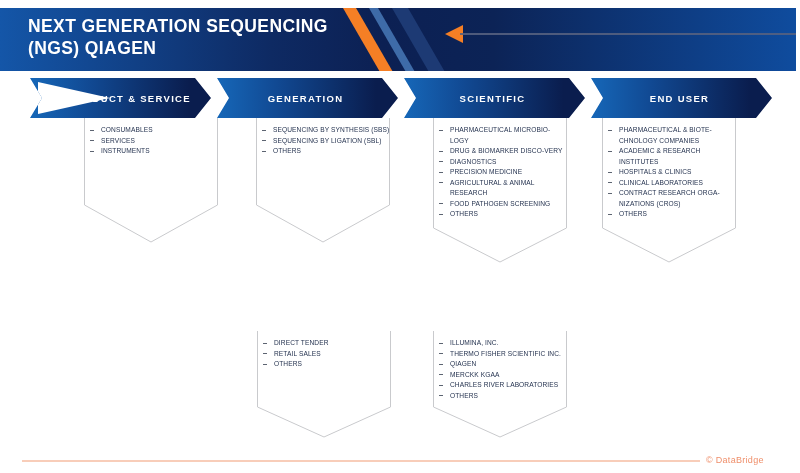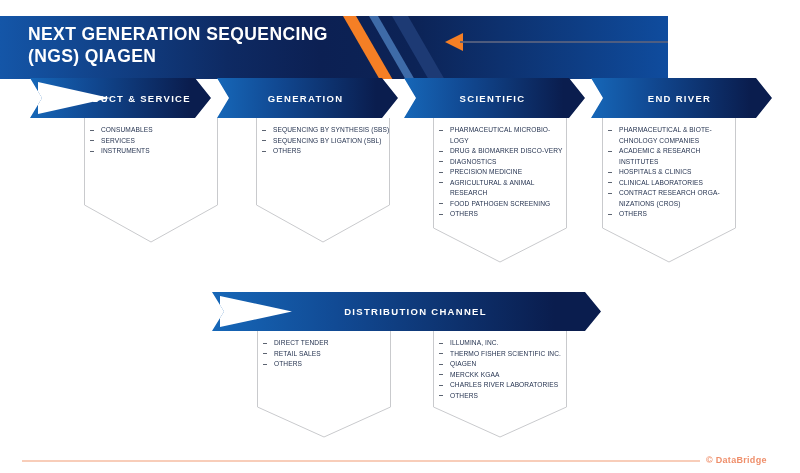--- a/index.html
+++ b/index.html
@@ -2,21 +2,21 @@
 <html><head>
 <meta charset="utf-8">
 <style>
   html,body{margin:0;padding:0;background:#ffffff;}
   .stage{
     position:relative;width:800px;height:473px;overflow:hidden;background:#ffffff;
     font-family:"Liberation Sans",sans-serif;
   }
   
   .hero{
-    position:absolute;left:0;top:16px;width:668px;height:63px;overflow:hidden;
+    position:absolute;left:0;top:8px;width:796px;height:63px;overflow:hidden;
     background:linear-gradient(90deg,#1456a8 0%,#0e2a63 34%,#0c2053 48%,#0c2356 62%,#0f4c9e 100%);
   }
   .hero-title{
     position:absolute;left:28px;top:8px;color:#ffffff;font-size:17.5px;line-height:21.5px;
     font-weight:700;letter-spacing:.4px;
   }
   .stripe{position:absolute;top:0;height:63px;transform:skewX(30deg);transform-origin:top left;}
   .stripe.orange{left:343px;width:13px;background:#f57f25;}
   .stripe.lightblue{left:369px;width:9px;background:#3e6ba8;}
   .stripe.softnavy{left:392px;width:16px;background:#1d3a74;}
@@ -53,21 +53,21 @@
     position:relative;padding-left:15px;color:#24324f;font-size:6.6px;line-height:10.5px;
     font-weight:500;letter-spacing:.1px;text-transform:uppercase;
   }
   .pennant .bullet{
     position:absolute;left:4px;top:4.6px;width:3.5px;height:1.1px;background:#5c6471;
   }
   
   .footer-line{position:absolute;left:22px;top:460px;width:678px;height:2px;background:#f8cdb9;}
   .footer-credit{
     position:absolute;left:706px;top:455px;font-size:9px;color:#ef8f6b;letter-spacing:.3px;
-    font-weight:700;white-space:nowrap;
+    font-weight:400;white-space:nowrap;
   }
 </style>
 </head>
 <body>
 
 <div class="stage">
 
   <div class="hero">
     <div class="hero-title">
       <div>NEXT GENERATION SEQUENCING</div>
@@ -85,21 +85,21 @@
       <span class="accent"></span>
       <span class="label">PRODUCT &amp; SERVICE</span>
     </div>
     <div class="banner">
       <span class="label">GENERATION</span>
     </div>
     <div class="banner">
       <span class="label">SCIENTIFIC</span>
     </div>
     <div class="banner">
-      <span class="label">END RIVER</span>
+      <span class="label">END USER</span>
     </div>
   </div>
 
   <div class="pennant" style="left:84px;top:118px;height:125px;">
     <svg width="134" height="125">
       <path d="M0.5,0 L0.5,87 L67,124 L133.5,87 L133.5,0" fill="none" stroke="#c9cacd" stroke-width="1"></path>
     </svg>
     <ul>
         <li><span class="bullet"></span><span>CONSUMABLES</span></li>
         <li><span class="bullet"></span><span>SERVICES</span></li>
@@ -138,24 +138,20 @@
         <li><span class="bullet"></span><span>PHARMACEUTICAL &amp; BIOTE-CHNOLOGY COMPANIES</span></li>
         <li><span class="bullet"></span><span>ACADEMIC &amp; RESEARCH INSTITUTES</span></li>
         <li><span class="bullet"></span><span>HOSPITALS &amp; CLINICS</span></li>
         <li><span class="bullet"></span><span>CLINICAL LABORATORIES</span></li>
         <li><span class="bullet"></span><span>CONTRACT RESEARCH ORGA-NIZATIONS (CROS)</span></li>
         <li><span class="bullet"></span><span>OTHERS</span></li>
       </ul>
   </div>
 
   <div class="banner-row row2">
-    <div class="banner first">
-      <span class="accent"></span>
-      <span class="label">DISTRIBUTION CHANNEL</span>
-    </div>
   </div>
 
   <div class="pennant" style="left:257px;top:331px;height:107px;">
     <svg width="134" height="107">
       <path d="M0.5,0 L0.5,76 L67,106 L133.5,76 L133.5,0" fill="none" stroke="#c9cacd" stroke-width="1"></path>
     </svg>
     <ul>
         <li><span class="bullet"></span><span>DIRECT TENDER</span></li>
         <li><span class="bullet"></span><span>RETAIL SALES</span></li>
         <li><span class="bullet"></span><span>OTHERS</span></li>

